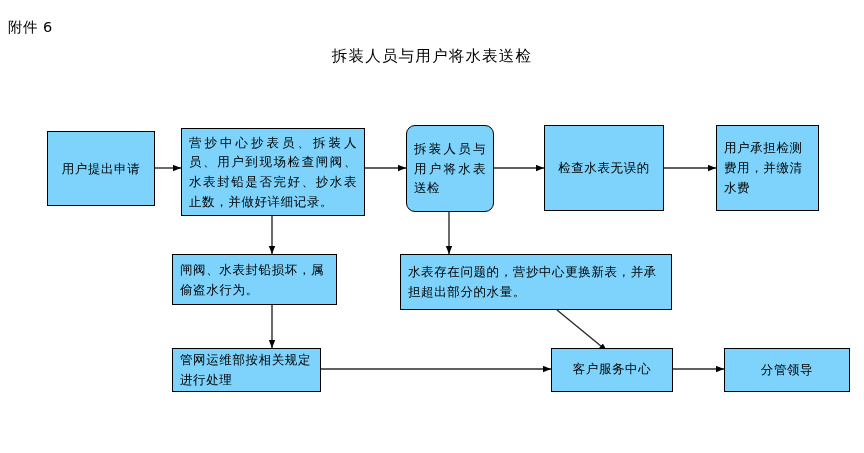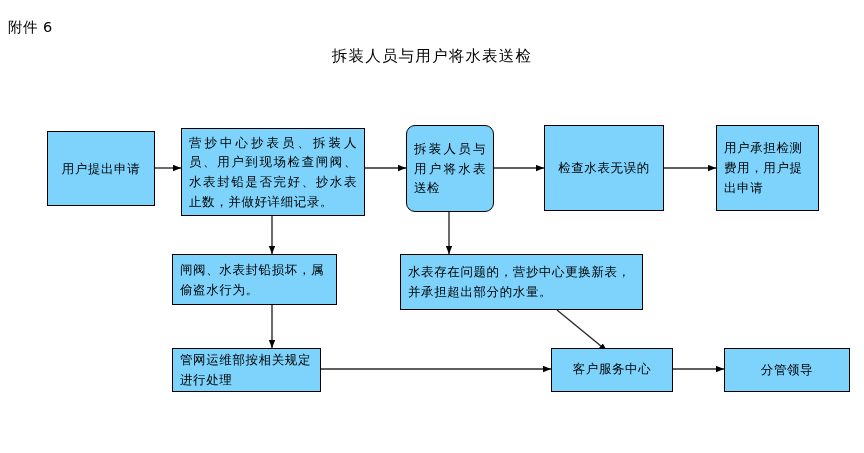--- a/index.html
+++ b/index.html
@@ -117,28 +117,28 @@
 
   <div class="node justify" style="left:406px; top:125px; width:88px; height:87px;border-radius:9px;">
     <span class="txt">拆装人员与用户将水表送检</span>
   </div>
 
   <div class="node center" style="left:544px; top:125px; width:120px; height:86px;">
     <span class="txt">检查水表无误的</span>
   </div>
 
   <div class="node left" style="left:716px; top:125px; width:103px; height:86px;">
-    <span class="txt">用户承担检测费用，用户提出申请</span>
+    <span class="txt">用户承担检测费用，并缴清水费</span>
   </div>
 
   <div class="node left" style="left:172px; top:254px; width:165px; height:51px;justify-content:center;">
     <span class="txt">闸阀、水表封铅损坏，属偷盗水行为。</span>
   </div>
 
-  <div class="node left" style="left:400px; top:254px; width:243px; height:56px;">
+  <div class="node left" style="left:400px; top:254px; width:272px; height:56px;">
     <span class="txt">水表存在问题的，营抄中心更换新表，并承担超出部分的水量。</span>
   </div>
 
   <div class="node left" style="left:172px; top:348px; width:149px; height:44px;">
     <span class="txt">管网运维部按相关规定进行处理</span>
   </div>
 
   <div class="node center" style="left:551px; top:348px; width:122px; height:44px;font-family:Liberation Serif, serif;">
     <span class="txt">客户服务中心</span>
   </div>

